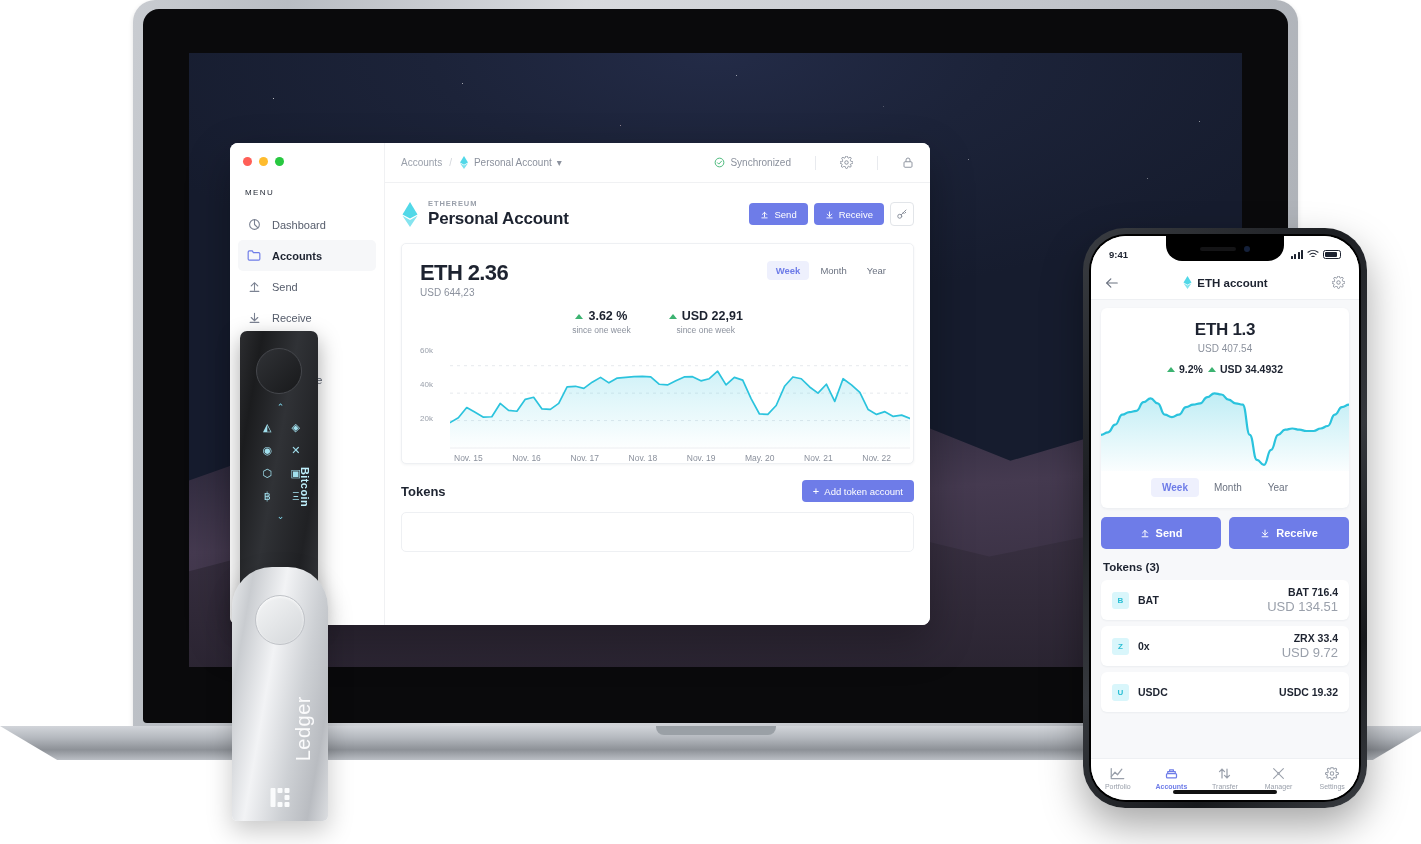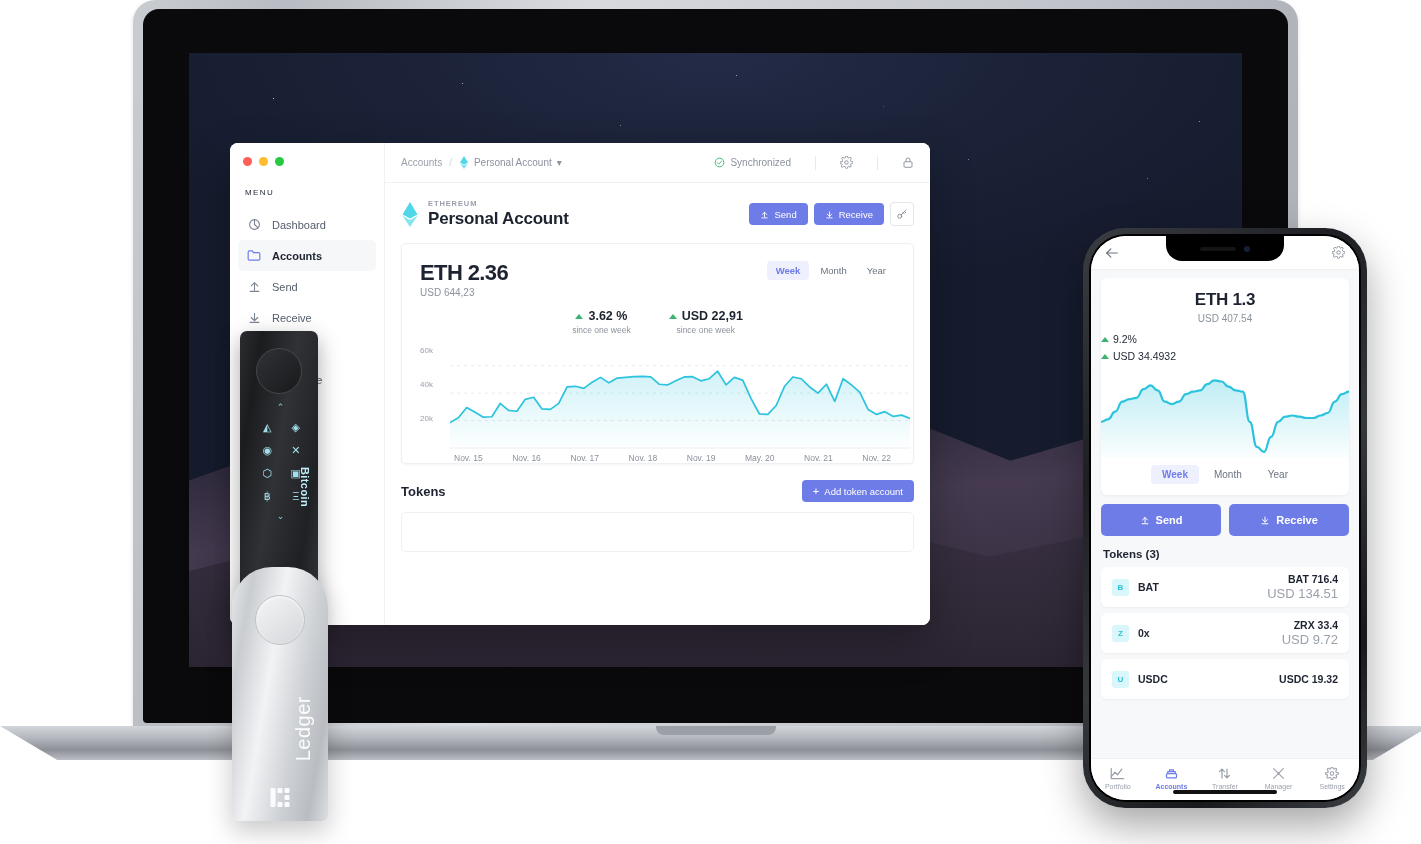--- a/index.html
+++ b/index.html
@@ -170,21 +170,21 @@
   .bars i { width:2px; background:#1d2330; border-radius:.5px; display:block; }
   .battery { width:18px; height:9px; border:1.2px solid #1d2330; border-radius:2.5px; padding:1px; }
   .battery i { display:block; height:100%; background:#1d2330; border-radius:1px; }
 
   .ph-nav { height:34px; background:#fff; display:flex; align-items:center; padding:0 14px; border-bottom:1px solid #eef0f3; }
   .ph-title { flex:1; text-align:center; font-size:11.5px; font-weight:bold; color:#1d2330; display:flex; align-items:center; justify-content:center; gap:5px; }
   .ph-body { flex:1; overflow:hidden; padding:8px 10px 0 10px; }
   .ph-card { background:#fff; border-radius:6px; padding:12px 0 0 0; box-shadow:0 1px 3px rgba(20,30,60,.06); overflow:hidden; }
   .ph-bal { text-align:center; font-size:17px; font-weight:bold; color:#1d2330; letter-spacing:-.3px; }
   .ph-bal-sub { text-align:center; font-size:10px; color:#8b919d; margin-top:3px; }
-  .ph-deltas { display:flex; justify-content:center; gap:5px; margin-top:9px; font-size:10.5px; font-weight:normal; color:#1d2330;flex-direction:column; }
+  .ph-deltas { display:flex; justify-content:center; gap:5px; margin-top:9px; font-size:10.5px; font-weight:bold; color:#1d2330; }
   .ph-deltas > div { display:flex; align-items:center; gap:4px; }
   .ph-range { display:flex; justify-content:center; gap:4px; padding:7px 0 11px 0; }
   .ph-range span { font-size:10px; color:#6b7280; padding:4px 11px; border-radius:4px; }
   .ph-range span.on { background:#eef0fd; color:#6e7ce8; font-weight:bold; }
   .ph-actions { display:flex; gap:8px; margin-top:9px; }
   .ph-btn { flex:1; height:32px; background:#6e7ce8; color:#fff; border-radius:5px; display:flex; align-items:center; justify-content:center; gap:6px; font-size:11px; font-weight:bold; cursor:pointer; }
   .ph-tok-title { font-size:11.5px; font-weight:bold; color:#1d2330; margin:12px 0 7px 2px; }
   .ph-tok { background:#fff; border-radius:6px; height:40px; display:flex; align-items:center; padding:0 11px; margin-bottom:6px; box-shadow:0 1px 2px rgba(20,30,60,.05); }
   .tok-badge { width:17px; height:17px; border-radius:3px; background:#d9f6fb; color:#2bbfd4; font-size:8px; font-weight:bold; display:flex; align-items:center; justify-content:center; margin-right:9px; }
   .tok-name { font-size:10.5px; font-weight:bold; color:#1d2330; }
@@ -502,20 +502,39 @@
 
   <div class="phone">
     <div class="phone-body">
       <div class="phone-inner">
         <div class="phone-screen">
           <div class="notch">
             <span class="speaker"></span>
             <span class="cam"></span>
           </div>
 
+          <div class="status">
+            <span>9:41</span>
+            <span class="status-right">
+              <span class="bars">
+                <i style="height:3px"></i>
+                  <i style="height:5px"></i>
+                  <i style="height:7px"></i>
+                  <i style="height:9px"></i>
+              </span>
+              <svg width="12" height="10" viewBox="0 0 24 18" fill="none" stroke="#1d2330" stroke-width="2.2" stroke-linecap="round">
+                <path d="M2 5.5a16 16 0 0120 0"></path>
+                  <path d="M6 9.8a10 10 0 0112 0"></path>
+                  <path d="M9.8 14a4.5 4.5 0 014.4 0"></path>
+              </svg>
+              <span class="battery">
+                  <i style="width:88%"></i>
+                </span>
+            </span>
+          </div>
 
           <div class="ph-nav">
             <svg width="14" height="12" viewBox="0 0 24 20" fill="none" stroke="#6b7280" stroke-width="2" stroke-linecap="round" stroke-linejoin="round">
               <path d="M10 3L3 10l7 7"></path>
                 <path d="M3 10h18"></path>
             </svg>
             <div class="ph-title">
               <svg width="9" height="13" viewBox="0 0 12 18">
                 <path d="M6 0L11.5 9 6 12 0.5 9z" fill="#51d8e8"></path>
                   <path d="M6 13.2L11.5 10 6 18 0.5 10z" fill="#51d8e8" opacity=".72"></path>

